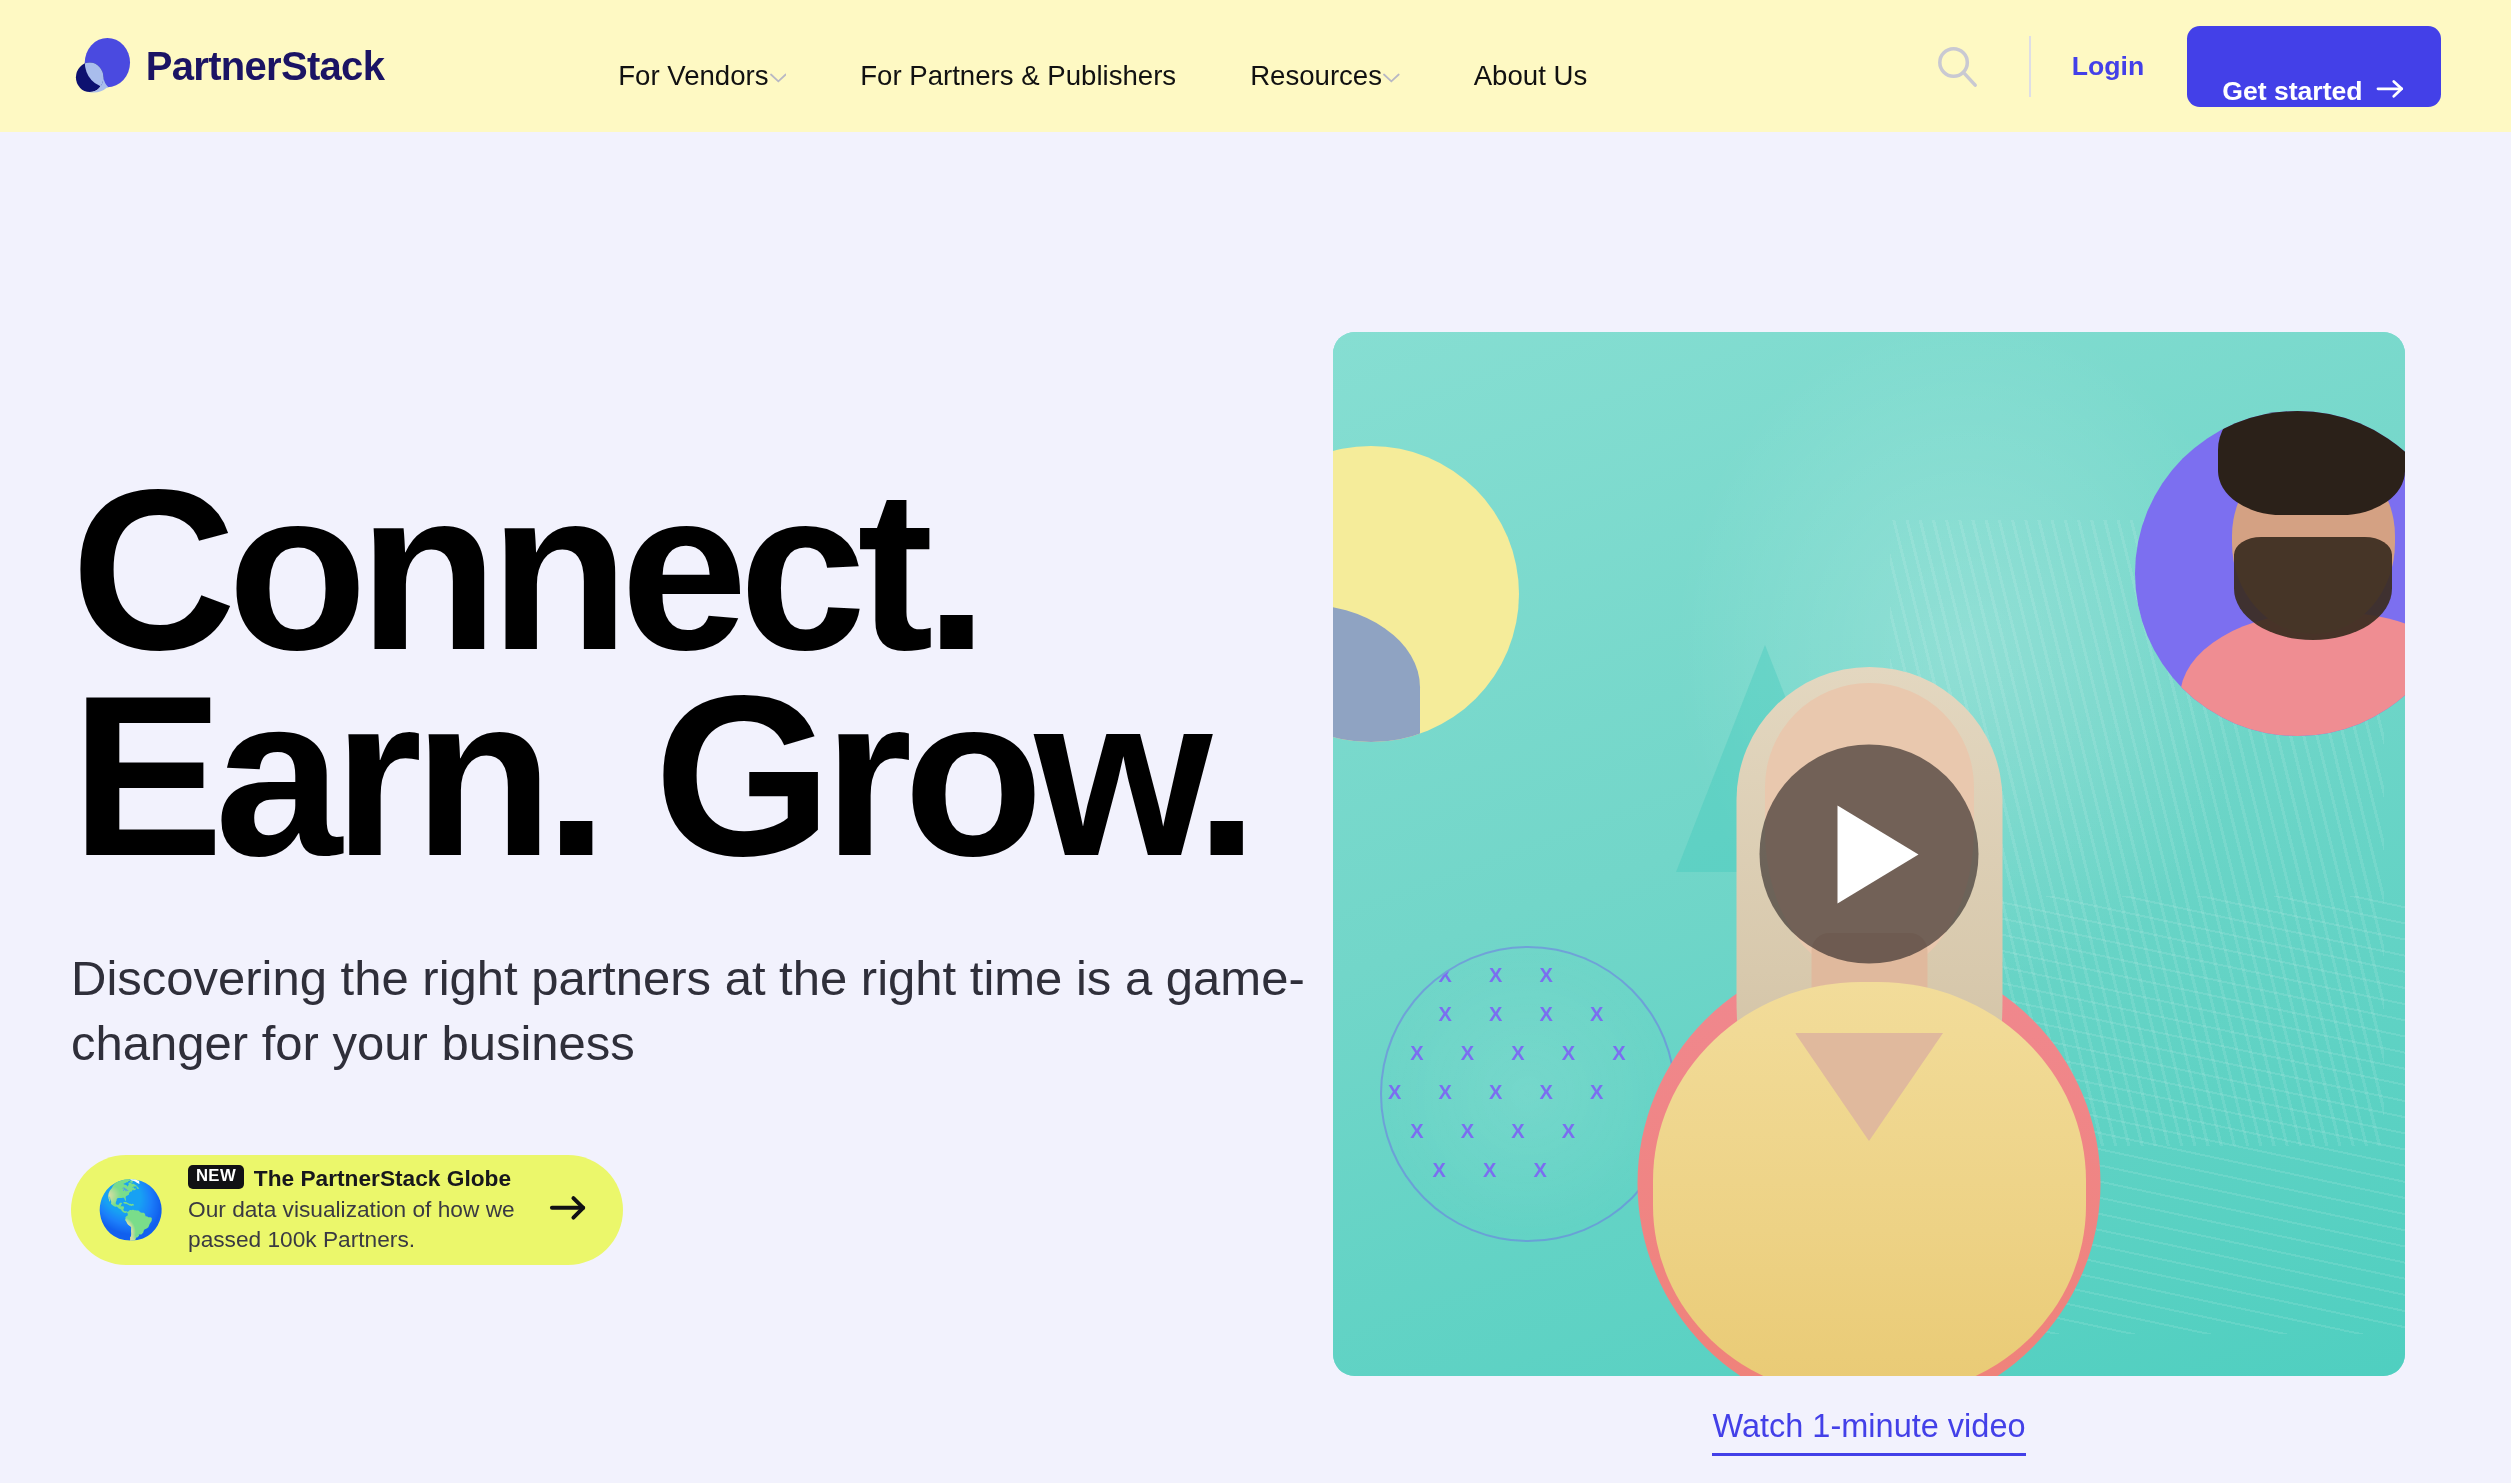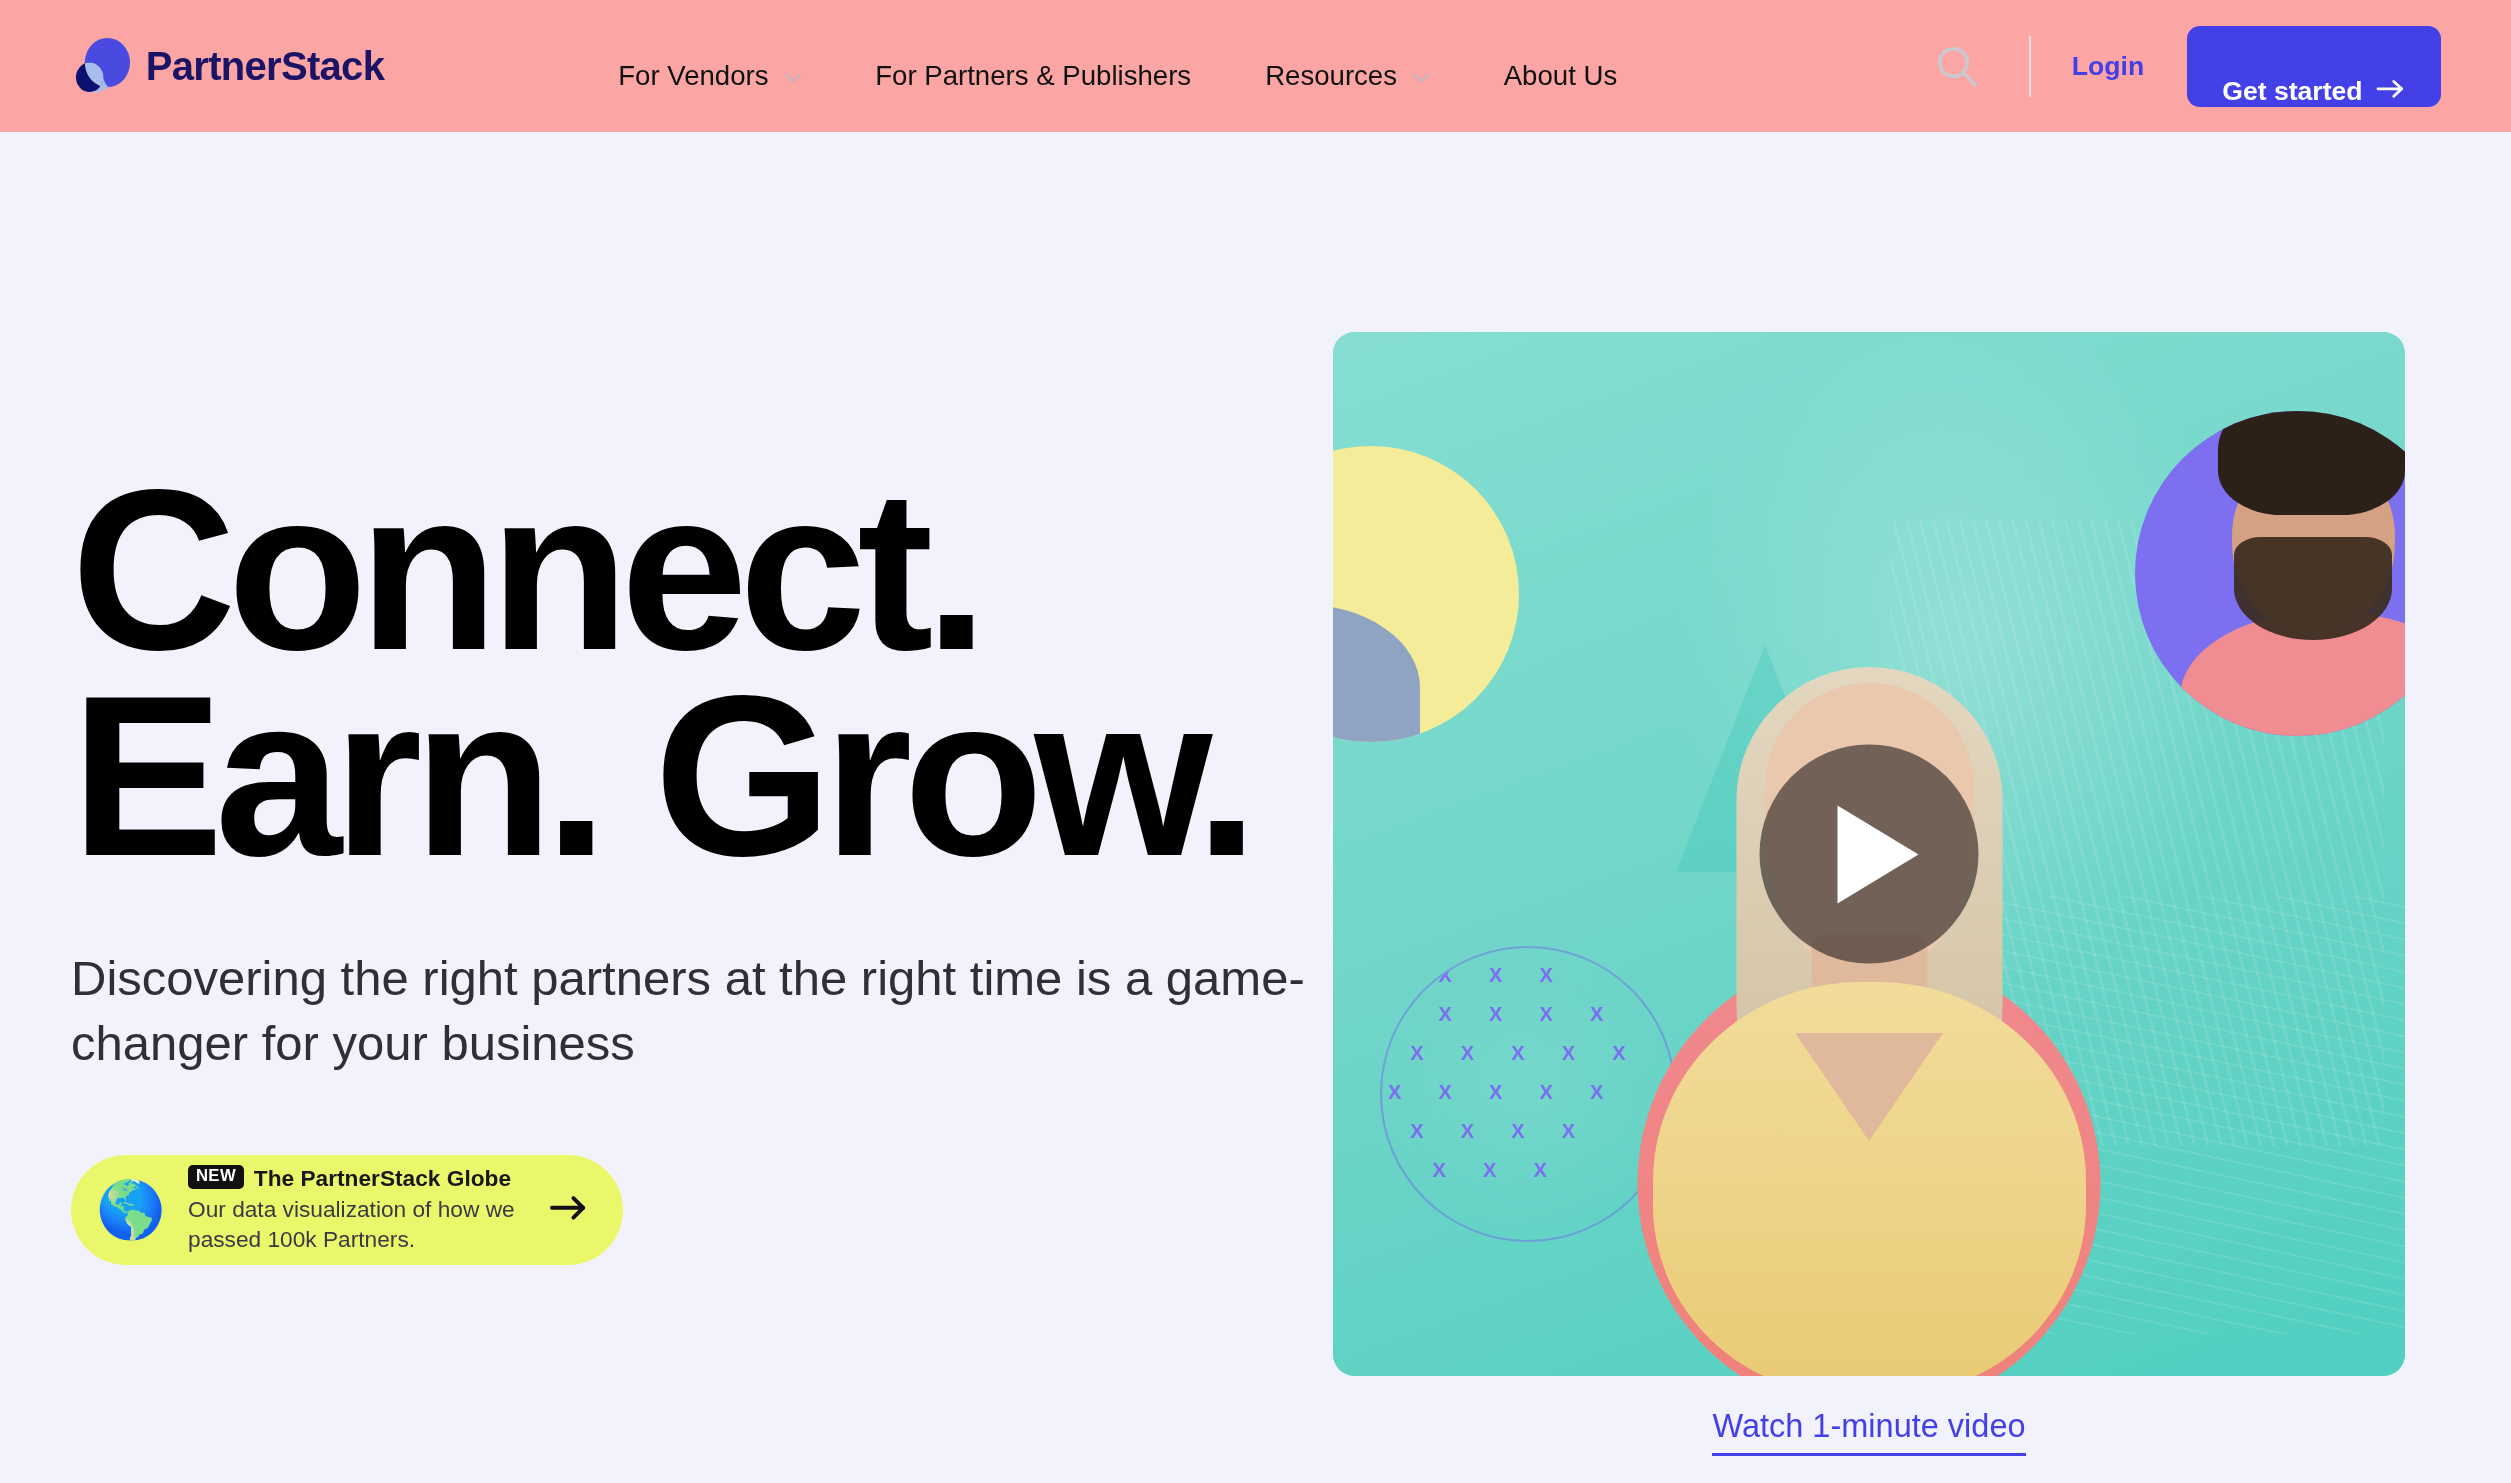--- a/index.html
+++ b/index.html
@@ -7,42 +7,42 @@
     width: 2512px; height: 1484px;
     font-family: "Liberation Sans", sans-serif;
     background: #f2f2fd;
     overflow: hidden;
   }
 
   
   .header {
     position: absolute; top: 0; left: 0;
     width: 2512px; height: 132px;
-    background: #fca5a5;
+    background: #fef9c3;
     display: flex; align-items: center;
     z-index: 30;
   }
   .logo-wrap {
     display: flex; align-items: center;
     margin-left: 71px; gap: 13.8px;
     cursor: pointer;
   }
   .logo-mark { position: relative; width: 61px; height: 61px; }
   .logo-mark svg { display: block; width: 61px; height: 61px; }
   .logo-text {
     font-size: 40px; font-weight: 700; color: #1b1464;
     letter-spacing: -0.7px; white-space: nowrap;
   }
 
   .nav {
     display: flex; align-items: center;
     margin-left: 197px; gap: 0;
   }
   .nav-item {
-    display: flex; align-items: center; gap: 16px;
+    display: flex; align-items: center; gap: 1px;
     font-size: 27.6px; color: #111111;
     padding: 0 37px;
     cursor: pointer; white-space: nowrap; margin-top: 20px;
   }
   .chev {
     width: 16.7px; height: 9.9px; display: inline-block;
     position: relative; top: 2px;
   }
   .chev svg { display: block; }
 

